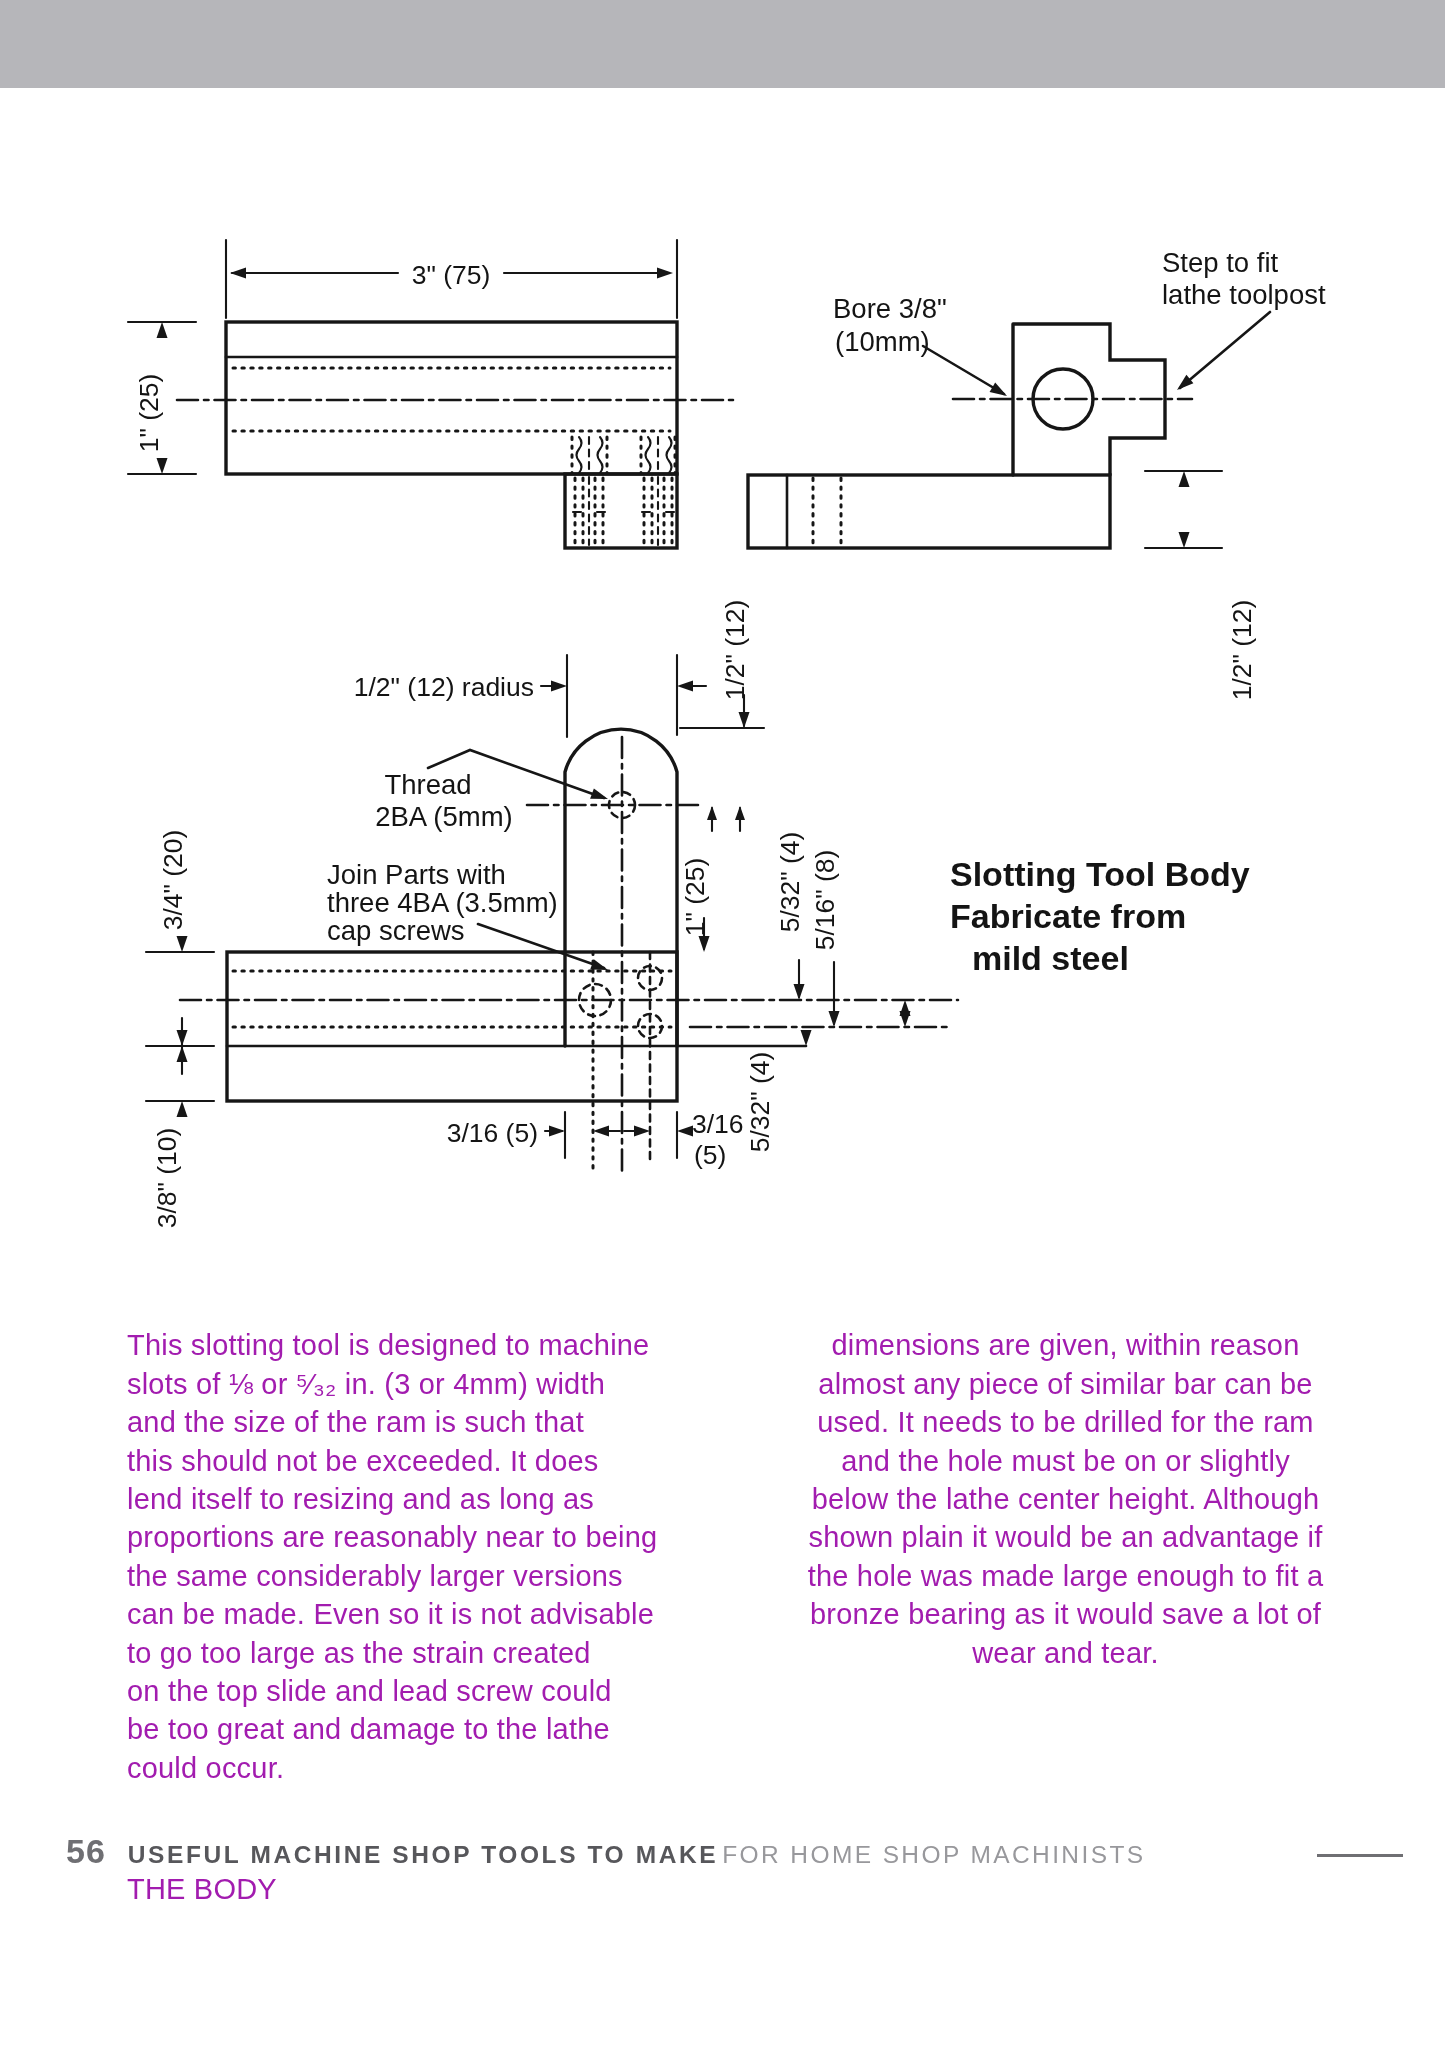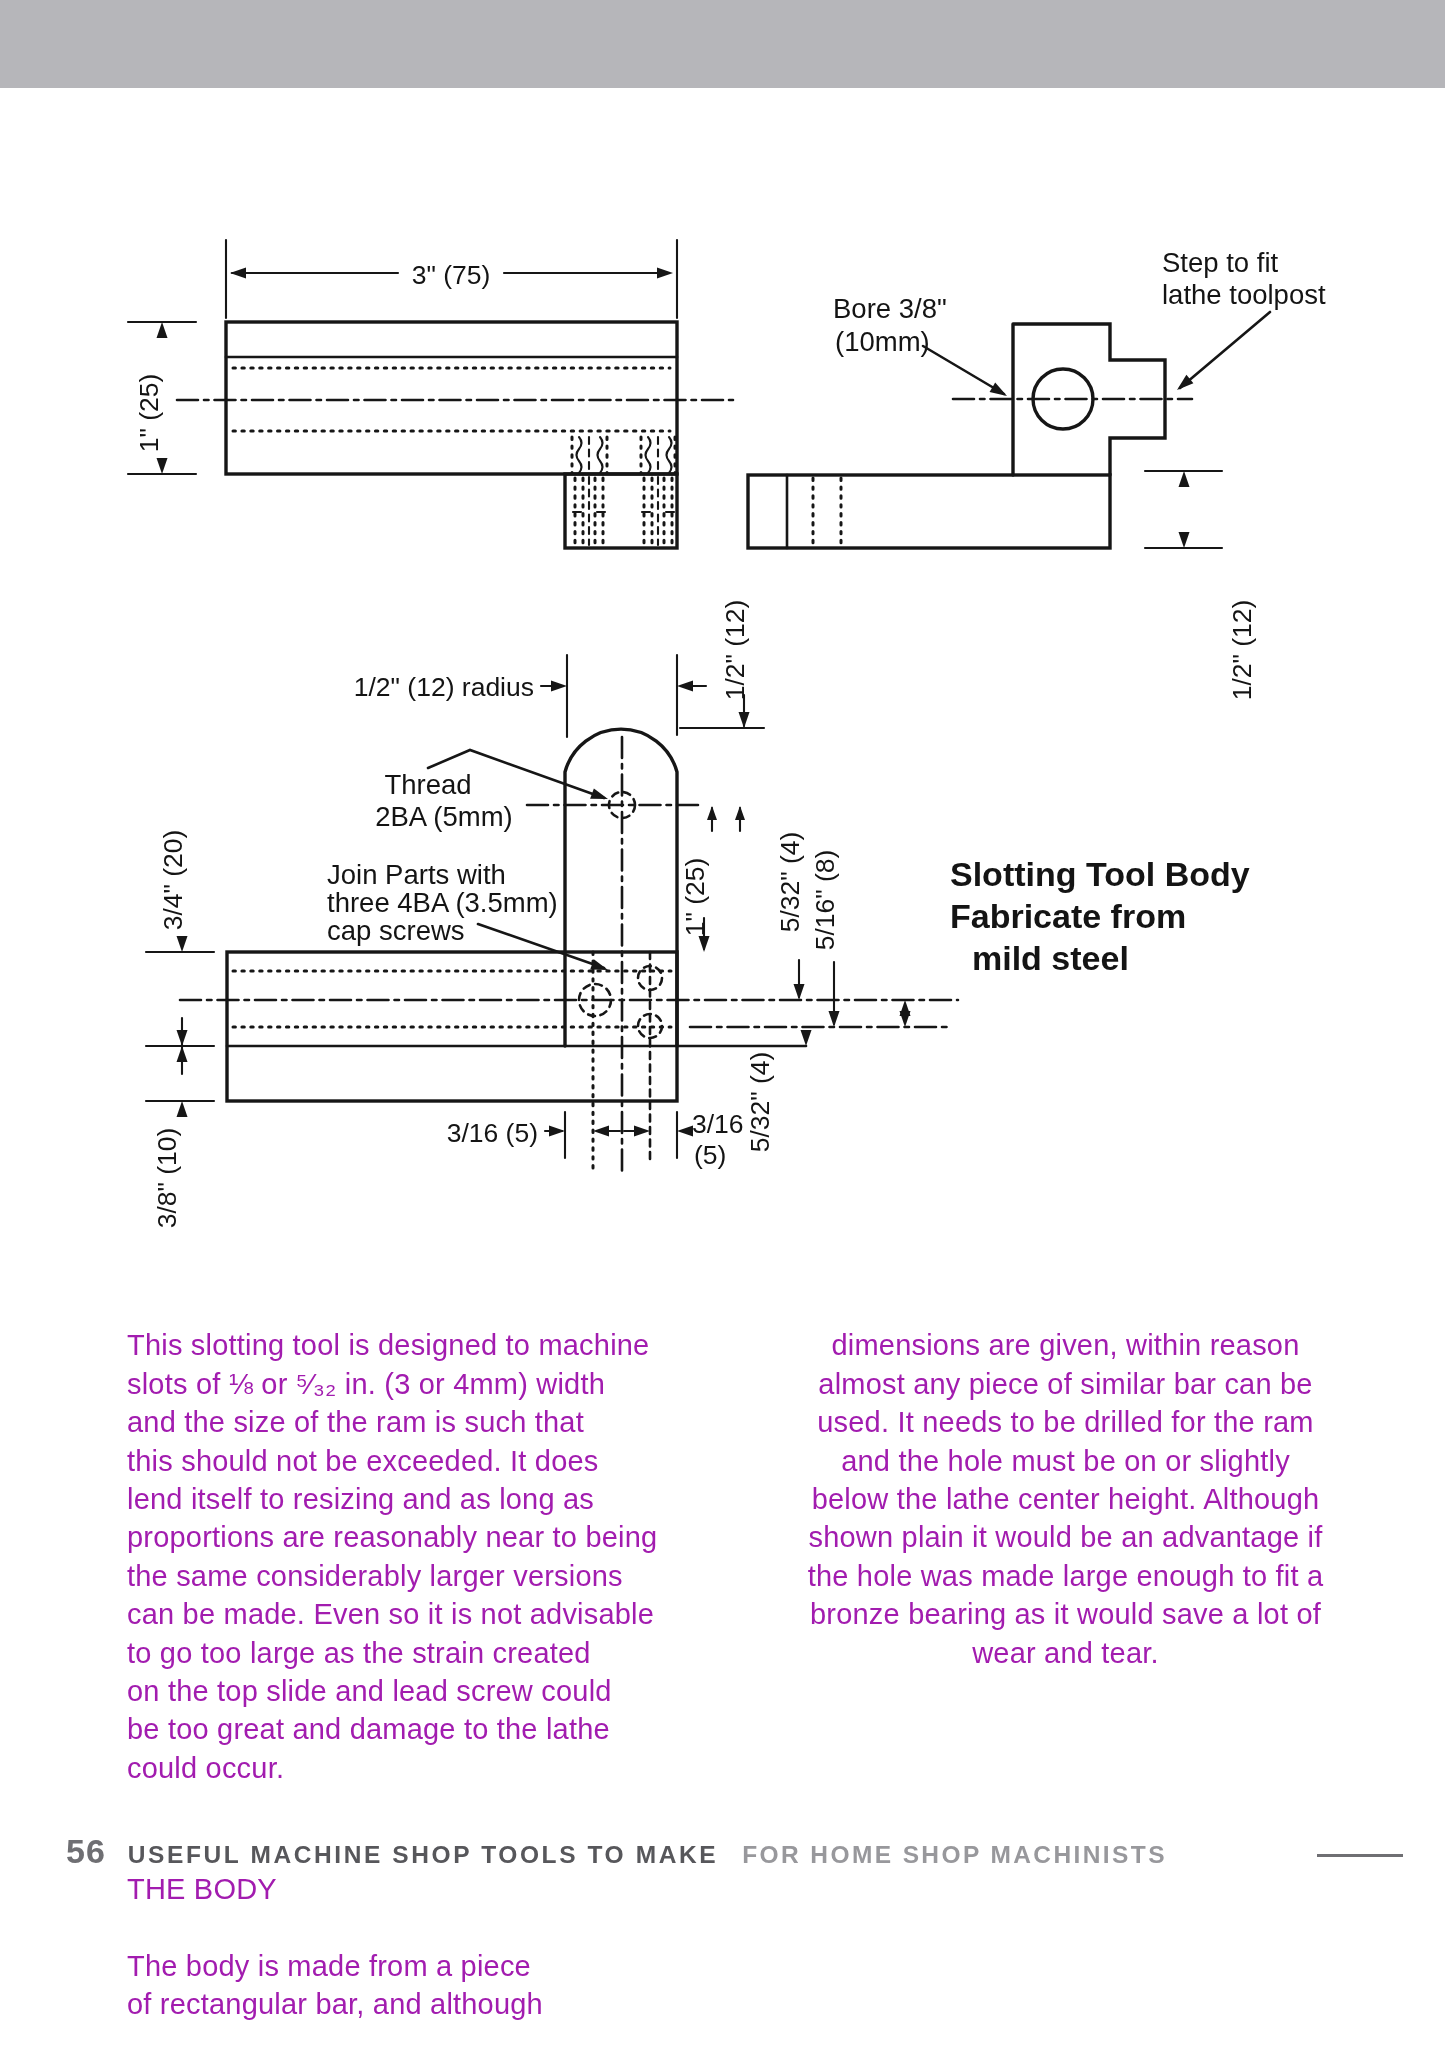--- a/index.html
+++ b/index.html
@@ -22,21 +22,21 @@
   svg .cap{font-size:34px;font-weight:600;}
   .col{position:absolute;top:1288px;font-size:29px;line-height:38.4px;letter-spacing:0.2px;
        white-space:pre-line;color:#a21caf;}
   .col-left{left:127px;width:645px;}
   .col-right{left:743px;width:645px;text-align:center;}
   .col .heading{font-weight:400;margin-top:44px;}
   .col .para2-right{margin-top:58px;}
   .footer{position:absolute;left:66px;right:42px;top:1832px;display:flex;align-items:baseline;}
   .page-num{font-size:34px;font-weight:700;color:#6f6f73;letter-spacing:1px;}
   .f-strong{font-size:24.5px;font-weight:700;color:#57575b;letter-spacing:2.6px;margin-left:22px;white-space:nowrap;}
-  .f-light{font-size:24.5px;font-weight:700;color:#98989c;letter-spacing:2.4px;margin-left:24px;white-space:nowrap;}
+  .f-light{font-size:24.5px;font-weight:400;color:#98989c;letter-spacing:2.4px;margin-left:4px;white-space:nowrap;}
   .f-rule{margin-left:auto;width:86px;border-top:3.5px solid #6f6f73;align-self:center;margin-top:8px;}
 </style>
 </head>
 <body>
 
 <div class="top-band"></div>
 
 <svg width="1445" height="1162" viewBox="0 88 1445 1162">
 
   <g>
@@ -249,22 +249,20 @@
 this should not be exceeded. It does
 lend itself to resizing and as long as
 proportions are reasonably near to being
 the same considerably larger versions
 can be made. Even so it is not advisable
 to go too large as the strain created
 on the top slide and lead screw could
 be too great and damage to the lathe
 could occur.</div>
   <div class="heading">THE BODY</div>
-  <div>The body is made from a piece
-of rectangular bar, and although</div>
 </div>
 <div class="col col-right">
   <div>dimensions are given, within reason
 almost any piece of similar bar can be
 used. It needs to be drilled for the ram
 and the hole must be on or slightly
 below the lathe center height. Although
 shown plain it would be an advantage if
 the hole was made large enough to fit a
 bronze bearing as it would save a lot of

